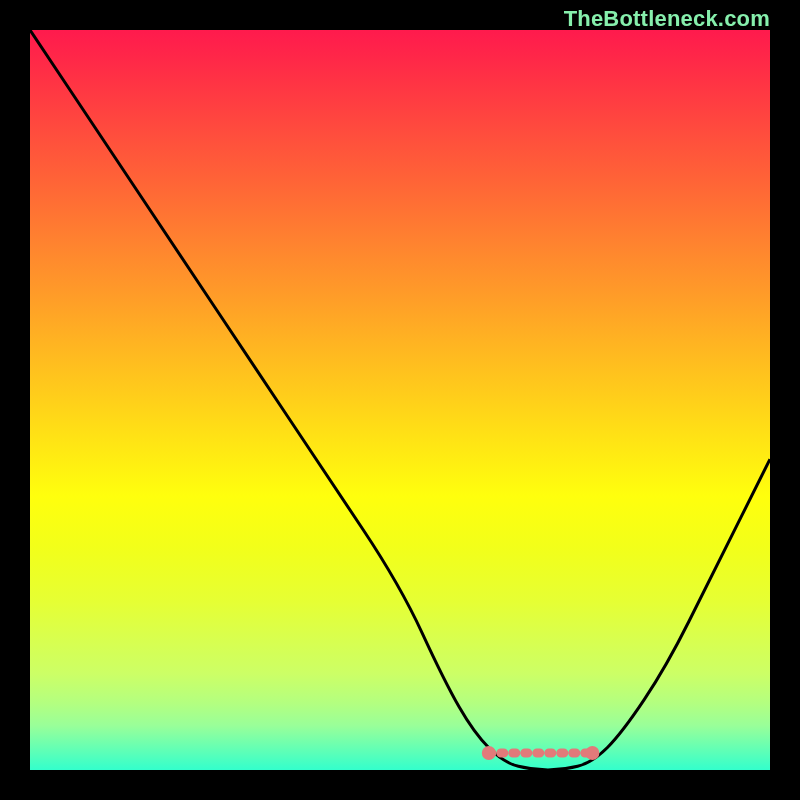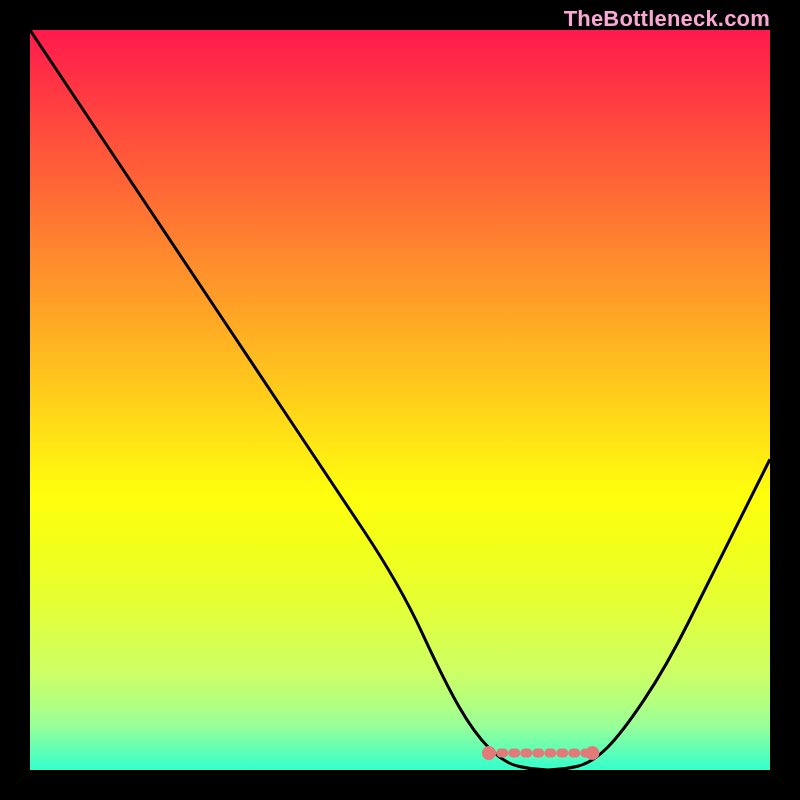--- a/index.html
+++ b/index.html
@@ -40,21 +40,21 @@
       #b3ff80 91%,
       #99ff99 94%,
       #66ffb3 97%,
       #33ffcc 100%
     );
   }
   .attribution {
     position: absolute;
     top: 6px;
     right: 30px;
-    color: #f9a8d4;
+    color: #86efac;
     font-family: Arial, Helvetica, sans-serif;
     font-size: 22px;
     font-weight: bold;
     letter-spacing: 0.2px;
   }
   svg.curve {
     position: absolute;
     left: 0;
     top: 0;
     width: 740px;

